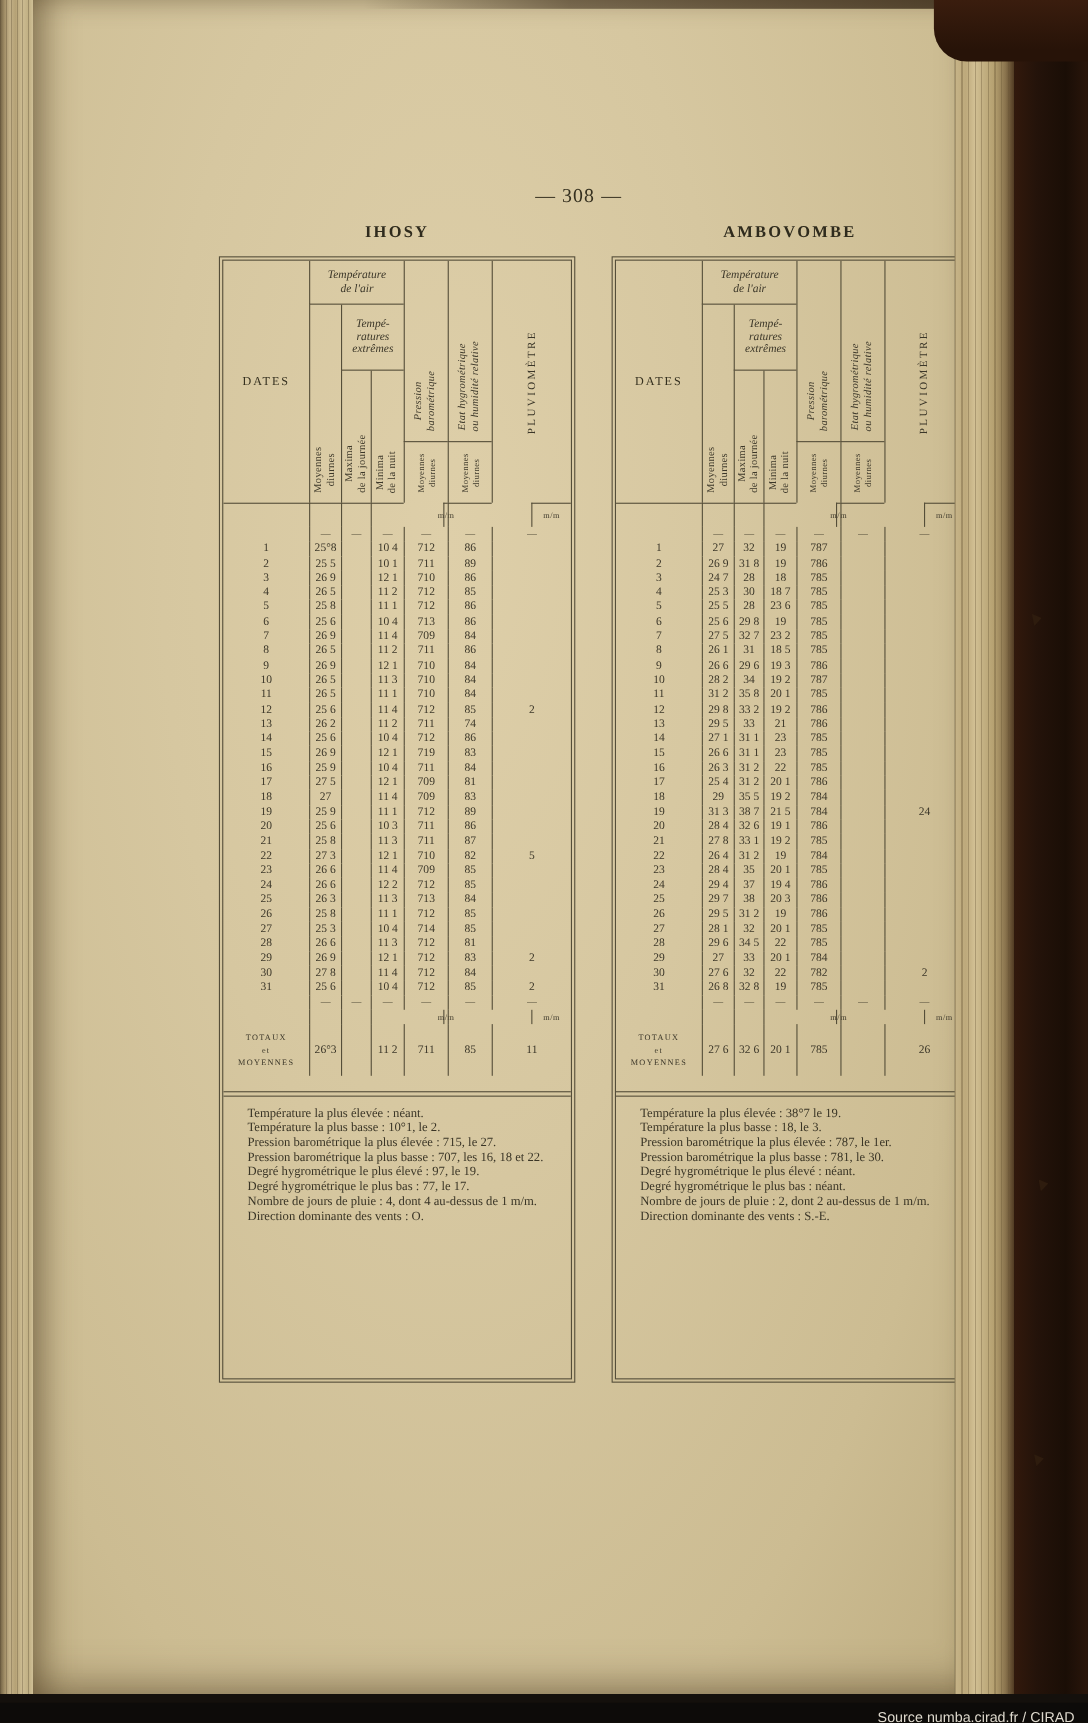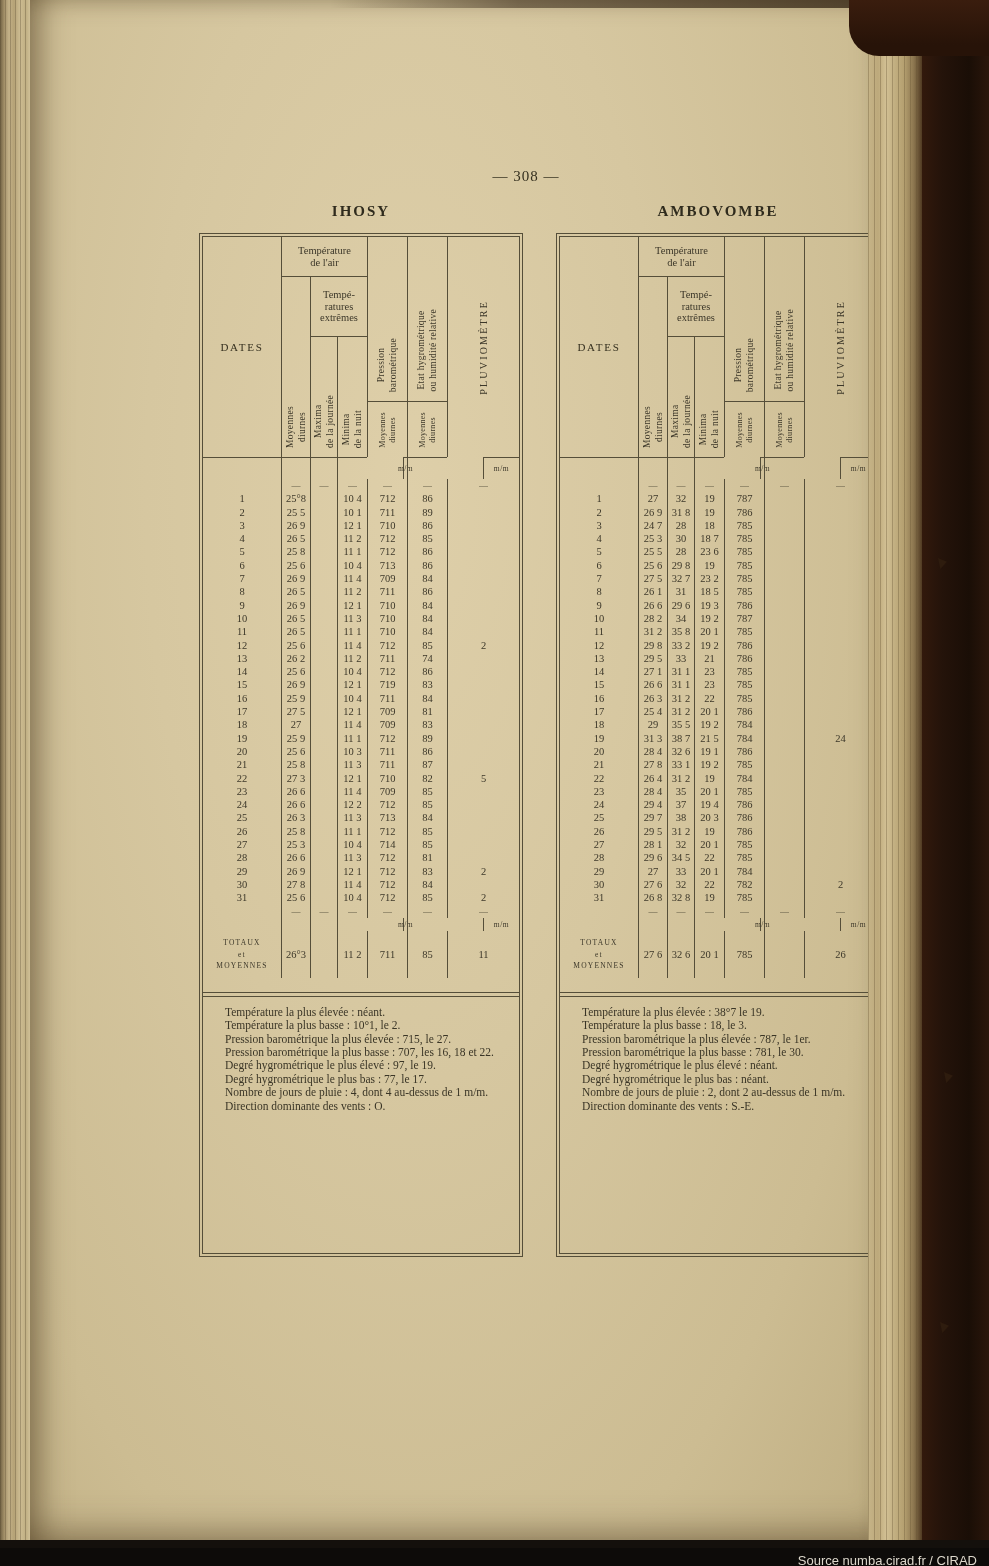--- a/index.html
+++ b/index.html
@@ -47,38 +47,38 @@
     background:linear-gradient(90deg, rgba(45,30,15,0) 0%, rgba(45,30,15,.5) 35%, rgba(45,30,15,.75) 100%);
   }
   .edge-mark{position:absolute;width:9px;height:11px;background:#2e1c0e;clip-path:polygon(0 0,100% 35%,25% 100%);}
   .source-bar{
     position:absolute;left:0;right:0;bottom:0;height:18px;background:#0d0b09;
     color:#ddd8cc;font-family:"Liberation Sans","DejaVu Sans",sans-serif;
     font-size:13px;line-height:26px;text-align:right;padding-right:12px;box-sizing:border-box;
   }
   
   .pagenum{position:absolute;top:168px;left:496px;transform:translateX(-50%);
-    font-size:15px;letter-spacing:1px;color:#35301f;white-space:nowrap;}
+    font-size:18px;letter-spacing:1px;color:#35301f;white-space:nowrap;}
   .station{position:absolute;top:203px;width:324px;}
   .station-title{text-align:center;font-weight:bold;font-size:15px;letter-spacing:2px;color:#2f2b1d;}
   .frame{margin-top:13px;height:1024px;border:1px solid var(--line);padding:2px;box-sizing:border-box;}
   .frame-inner{border:1px solid var(--line);height:100%;box-sizing:border-box;overflow:hidden;display:flex;flex-direction:column;}
   .mtable{
     flex:none;display:grid;
     grid-template-columns:78px 29px 27px 30px 40px 40px auto;
     grid-template-rows:40px 60px 65px 55px 22px;
     grid-auto-rows:minmax(13.3px,auto);
     grid-auto-flow:row;
     font-size:10.5px;
   }
   .mtable > div{box-sizing:border-box;}
   .c1{grid-column:1}.c2{grid-column:2}.c3{grid-column:3}.c4{grid-column:4}.c5{grid-column:5}.c6{grid-column:6}.c7{grid-column:7}
   .mtable .c2,.mtable .c3,.mtable .c4,.mtable .c5,.mtable .c6,.mtable .c7{border-left:1px solid var(--line);}
   .bl{border-left:1px solid var(--line);}
-  .bb{border-bottom:1px solid var(--line);}
+  .bb{border-bottom:1px solid var(--line);font-style:italic;}
   .h-dates{grid-area:1/1/5/2;display:flex;align-items:center;justify-content:center;
     font-size:11px;letter-spacing:1.8px;color:#35301f;}
   .h-tempair{grid-area:1/2/2/5;}
   .h-moy{grid-area:2/2/5/3;}
   .h-tempext{grid-area:2/3/3/5;}
   .h-max{grid-area:3/3/5/4;}
   .h-min{grid-area:3/4/5/5;}
   .h-pres{grid-area:1/5/4/6;}
   .h-presmoy{grid-area:4/5/5/6;}
   .h-etat{grid-area:1/6/4/7;}

